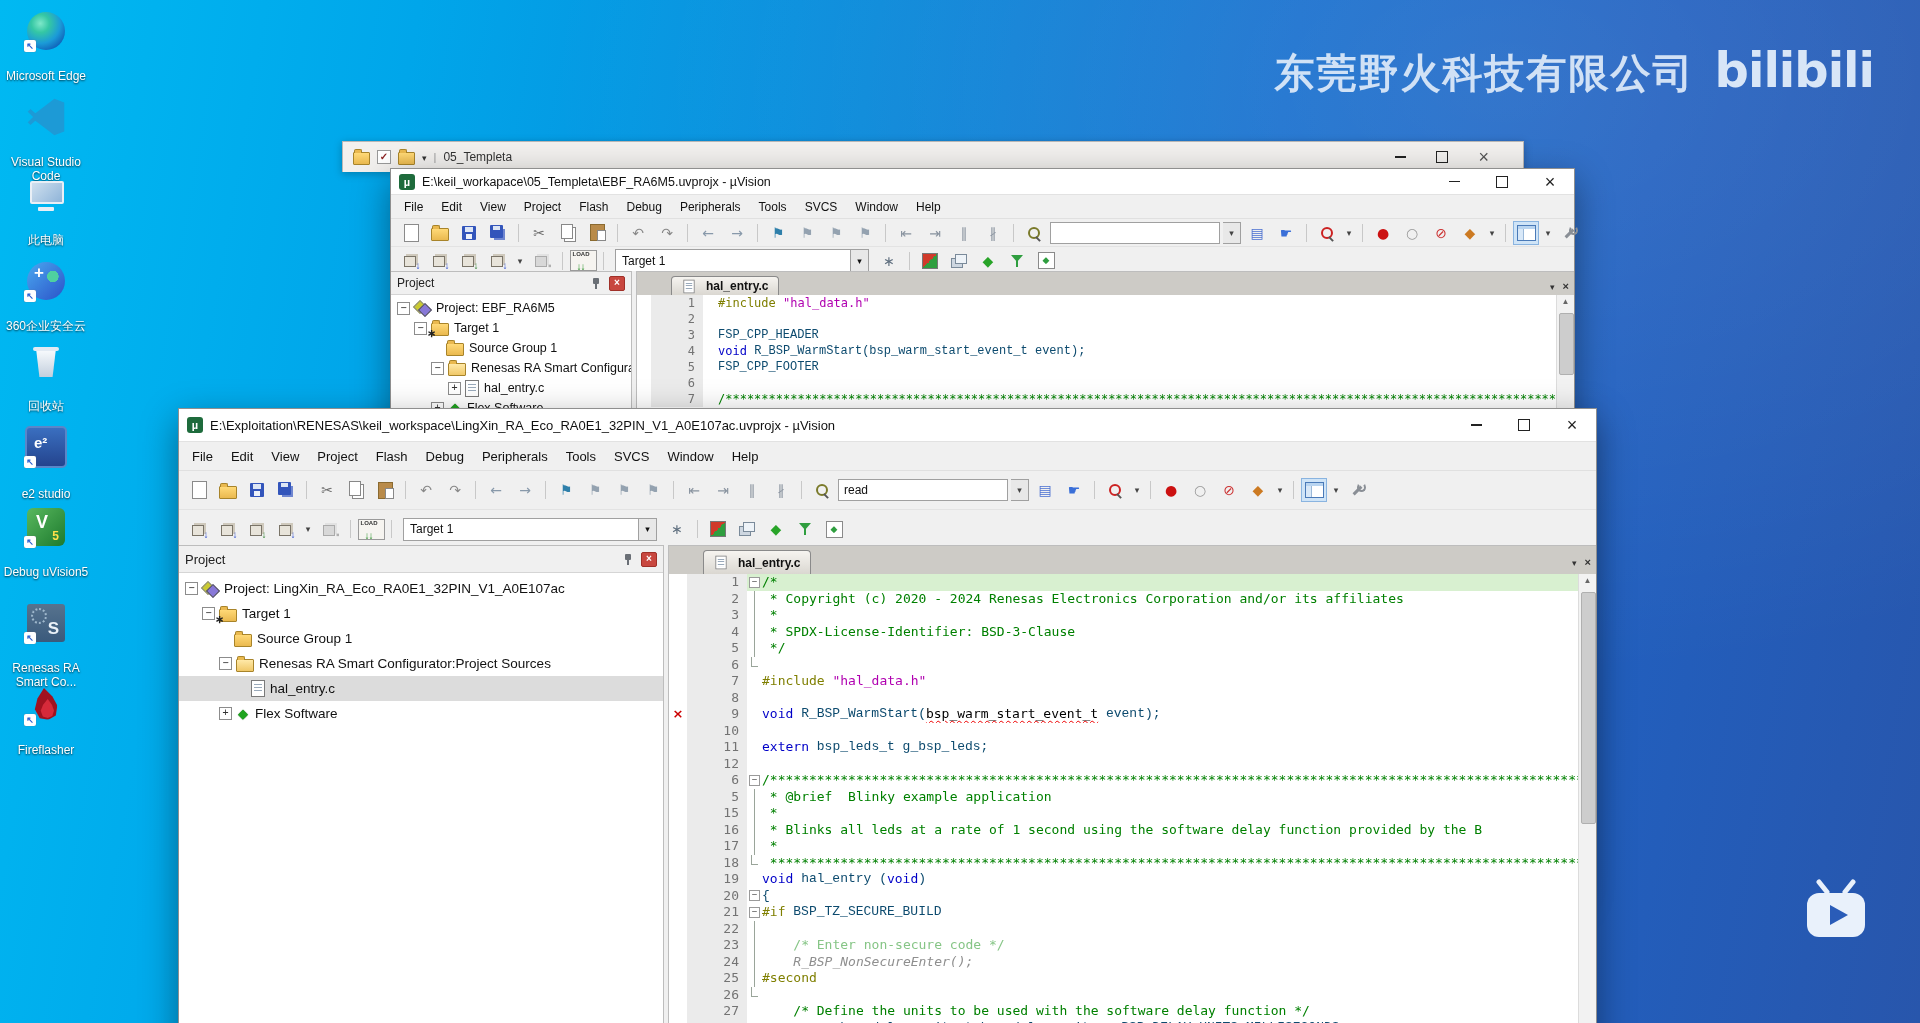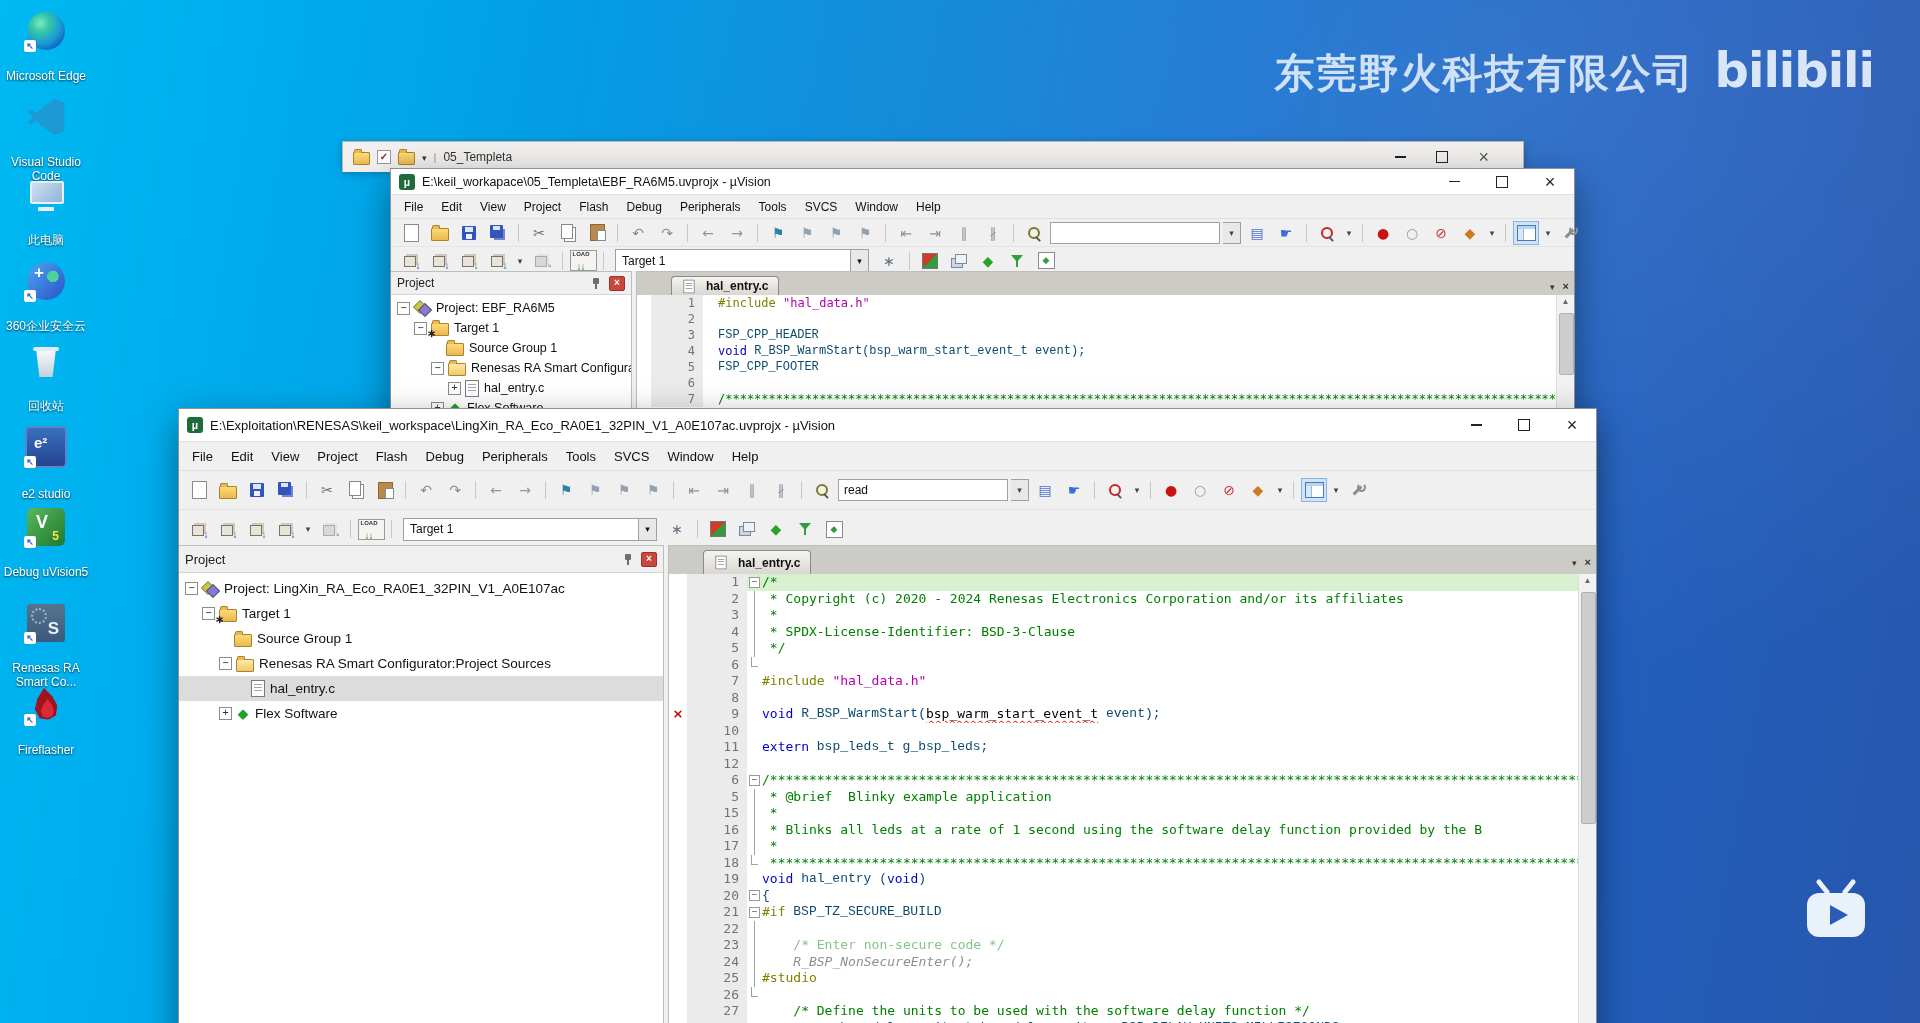--- a/index.html
+++ b/index.html
@@ -875,21 +875,21 @@
               <span class="ccode"><span class="cfold"><span class="foldline"></span></span><span class="seg-icmt">    /* Enter non-secure code */</span></span>
             </div>
             <div class="crow">
               <span class="cmarg"></span>
               <span class="cnum">24</span>
               <span class="ccode"><span class="cfold"><span class="foldline"></span></span><span class="seg-inact">    R_BSP_NonSecureEnter();</span></span>
             </div>
             <div class="crow">
               <span class="cmarg"></span>
               <span class="cnum">25</span>
-              <span class="ccode"><span class="cfold"><span class="foldline"></span></span><span class="seg-pp">#studio</span></span>
+              <span class="ccode"><span class="cfold"><span class="foldline"></span></span><span class="seg-pp">#second</span></span>
             </div>
             <div class="crow">
               <span class="cmarg"></span>
               <span class="cnum">26</span>
               <span class="ccode"><span class="cfold"><span class="foldend"></span></span></span>
             </div>
             <div class="crow">
               <span class="cmarg"></span>
               <span class="cnum">27</span>
               <span class="ccode"><span class="cfold"></span><span class="seg-cmt">    /* Define the units to be used with the software delay function */</span></span>

